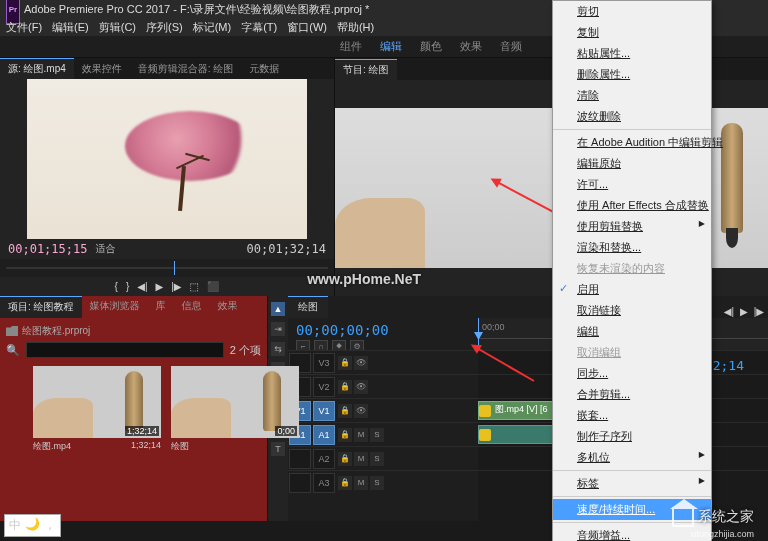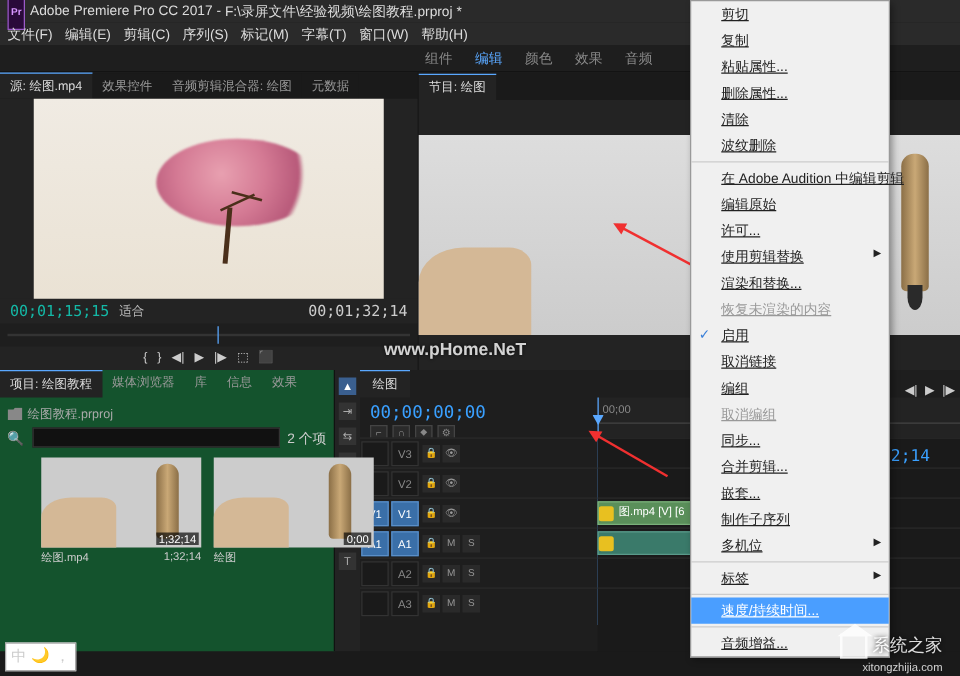--- a/index.html
+++ b/index.html
@@ -16,36 +16,36 @@
 .panel-tab { padding:3px 8px; background:#1a1a1a; }
 .panel-tab.active { background:#232323; color:#ddd; border-top:1px solid #5aa8ff; }
 .monitor { flex:1; background:#232323; display:flex; align-items:center; justify-content:center; position:relative; }
 .tree-img { width:280px; height:160px; background:linear-gradient(#f0ebe3,#eae2d4); position:relative; overflow:hidden; }
 .tree { position:absolute; left:35%; top:20%; width:140px; height:100px; }
 .foliage { position:absolute; width:130px; height:70px; background:radial-gradient(circle at 40% 40%,#e8a0b0,#d47a94 40%,#b85a7a 70%,transparent 75%); border-radius:50%; filter:blur(1px); }
 .trunk { position:absolute; left:55px; top:55px; width:4px; height:45px; background:#4a2f1a; transform:rotate(5deg); }
 .branch1 { position:absolute; left:50px; top:50px; width:30px; height:2px; background:#4a2f1a; transform:rotate(-25deg); }
 .branch2 { position:absolute; left:60px; top:45px; width:25px; height:2px; background:#4a2f1a; transform:rotate(15deg); }
 .tc-bar { height:20px; background:#232323; display:flex; align-items:center; padding:0 8px; gap:8px; }
-.tc-left { color:#14b8a6; font-family:monospace; font-size:12px; }
+.tc-left { color:#f9a8d4; font-family:monospace; font-size:12px; }
 .tc-fit { color:#bbb; font-size:10px; }
 .tc-right { margin-left:auto; color:#ccc; font-family:monospace; font-size:12px; }
 .scrubber { height:18px; background:#1e1e1e; position:relative; }
 .scrubber-line { position:absolute; left:6px; right:6px; top:8px; height:2px; background:#333; }
 .playhead { position:absolute; left:52%; top:2px; width:1px; height:14px; background:#5aa8ff; }
 .transport { height:20px; background:#232323; display:flex; align-items:center; justify-content:center; gap:8px; color:#ccc; font-size:10px; }
 .program-panel { flex:1; background:#232323; display:flex; flex-direction:column; }
 .brush-img { width:100%; height:160px; background:linear-gradient(#ddd,#ccc); position:relative; }
 .hand { position:absolute; left:0; bottom:0; width:90px; height:70px; background:#d4b896; border-radius:40% 20% 0 0; }
 .brush-handle { position:absolute; right:25px; top:15px; width:22px; height:110px; background:linear-gradient(90deg,#8b6f47,#c9a876,#8b6f47); border-radius:10px 10px 4px 4px; }
 .brush-tip { position:absolute; right:30px; bottom:20px; width:12px; height:20px; background:#2a2a2a; border-radius:0 0 50% 50%; }
 .watermark { position:absolute; left:40%; top:50%; color:#fff; font-size:14px; font-weight:bold; opacity:.8; text-shadow:0 0 3px #000; }
 
 .lower { display:flex; height:225px; }
-.project-panel { width:268px; background:#14532d; border-right:1px solid #111; }
+.project-panel { width:268px; background:#7f1d1d; border-right:1px solid #111; }
 .proj-tabs { height:22px; display:flex; font-size:10px; color:#999; }
 .proj-tabs .active { background:#232323; color:#ddd; padding:3px 8px; border-top:1px solid #5aa8ff; }
 .proj-tabs span:not(.active) { padding:3px 8px; }
 .proj-body { padding:6px; }
 .proj-path { display:flex; align-items:center; gap:4px; color:#aaa; font-size:10px; margin-bottom:4px; }
 .folder-icon { width:12px; height:10px; background:#888; clip-path:polygon(0 15%,40% 15%,50% 0,100% 0,100% 100%,0 100%); }
 .search-row { display:flex; gap:6px; align-items:center; margin-bottom:8px; }
 .search-box { flex:1; height:16px; background:#111; border:1px solid #333; }
 .bins { display:flex; gap:10px;padding-left:27px; }
 .bin { width:128px; }
@@ -350,20 +350,21 @@
     <div class="ctx-item">剪切</div>
     <div class="ctx-item">复制</div>
     <div class="ctx-item">粘贴属性...</div>
     <div class="ctx-item">删除属性...</div>
     <div class="ctx-item">清除</div>
     <div class="ctx-item">波纹删除</div>
     <div class="ctx-sep"></div>
     <div class="ctx-item">在 Adobe Audition 中编辑剪辑</div>
     <div class="ctx-item">编辑原始</div>
     <div class="ctx-item">许可...</div>
+    <div class="ctx-item">使用 After Effects 合成替换</div>
     <div class="ctx-item sub">使用剪辑替换</div>
     <div class="ctx-item">渲染和替换...</div>
     <div class="ctx-item disabled">恢复未渲染的内容</div>
     <div class="ctx-item ctx-check">启用</div>
     <div class="ctx-item">取消链接</div>
     <div class="ctx-item">编组</div>
     <div class="ctx-item disabled">取消编组</div>
     <div class="ctx-item">同步...</div>
     <div class="ctx-item">合并剪辑...</div>
     <div class="ctx-item">嵌套...</div>

